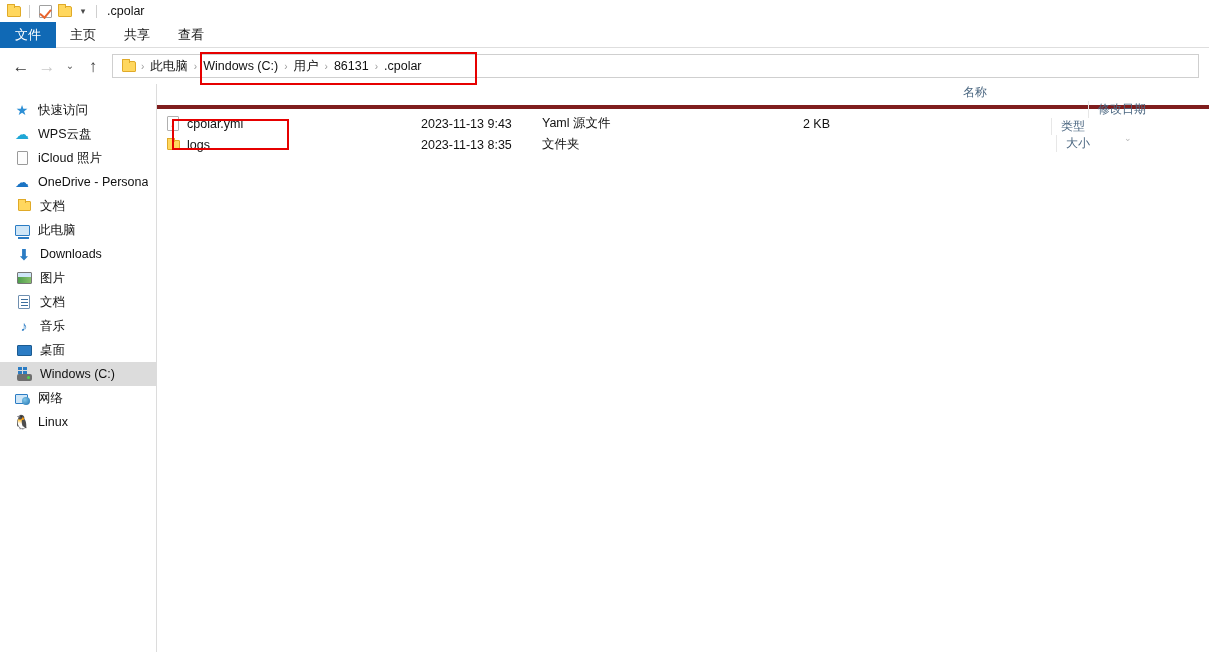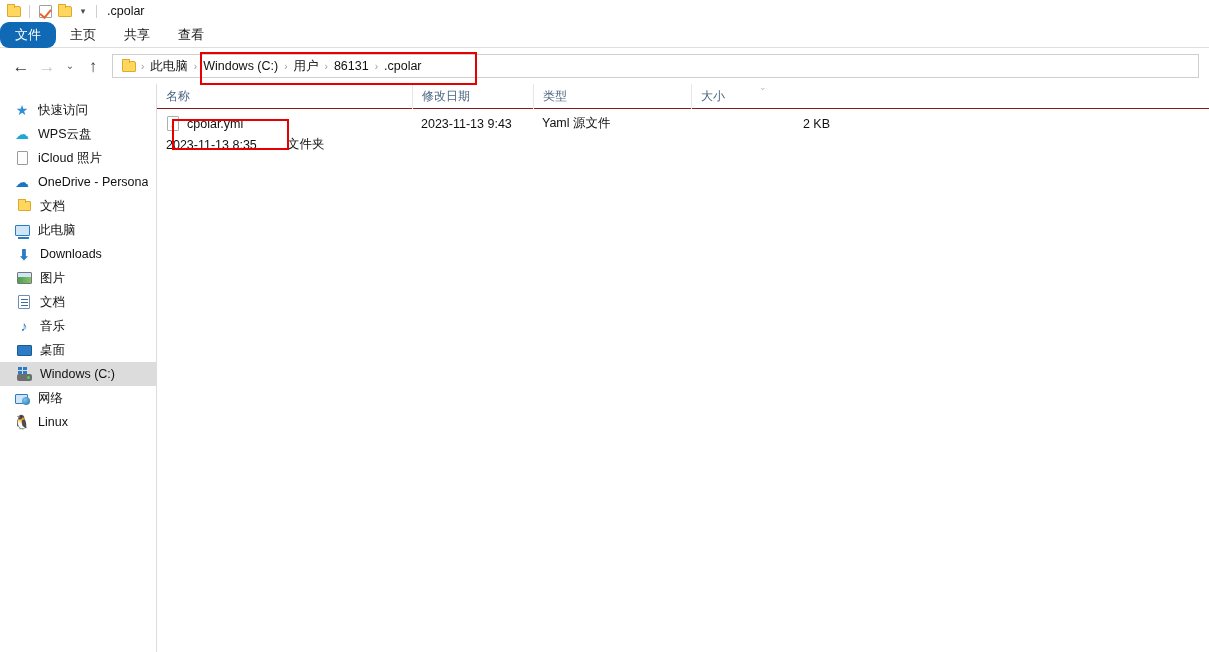--- a/index.html
+++ b/index.html
@@ -58,21 +58,20 @@
     align-items: stretch;
     background: #ffffff;
     border-bottom: 1px solid #dedede;
   }
   .tab {
     display: flex; align-items: center; justify-content: center;
     font-size: 13px; color: #1a1a1a;
     padding: 4px 14px;
     height: 26px;
     cursor: default;
-    border-radius: 9px;
   }
   .tab.file {
     background: #1069b5; color: #ffffff; min-width: 56px;
   }
 
   
   .navbar {
     height: 36px;
     display: flex;
     align-items: center;
@@ -245,25 +244,26 @@
   
   .filearea {
     flex: 1;
     position: relative;
     overflow: hidden;
     background: #ffffff;
   }
   .col-header {
     height: 25px;
     display: flex;
-    align-items: flex-start;
-    border-bottom: 1px solid #7f1d1d;
+    align-items: flex-end;
+    border-bottom: 4px solid #7f1d1d;
     font-size: 12px;
     color: #4a6680;
     position: relative;
+    flex-direction: column;
   }
   .col {
     height: 25px;
     display: flex; align-items: center;
     padding-left: 9px;
     border-left: 1px solid #e7e7e7;
     position: relative;
   }
   .col:first-child { border-left: none; }
   .sort-caret {
@@ -494,20 +494,26 @@
               <span class="yml-ico">!</span>
             </span>
           <span>cpolar.yml</span>
         </div>
         <div class="cell" style="width:121px">2023-11-13 9:43</div>
         <div class="cell" style="width:158px">Yaml 源文件</div>
         <div class="cell size" style="width:153px">2 KB</div>
       </div>
 
       <div class="row">
+        <div class="cell name" style="width:255px">
+          <span class="file-ico">
+              <span class="ic-folder"></span>
+            </span>
+          <span>logs</span>
+        </div>
         <div class="cell" style="width:121px">2023-11-13 8:35</div>
         <div class="cell" style="width:158px">文件夹</div>
         <div class="cell size" style="width:153px"></div>
       </div>
 
     </div>
   </div>
 </div>
 
 <div class="annot" id="annot-address"></div>

